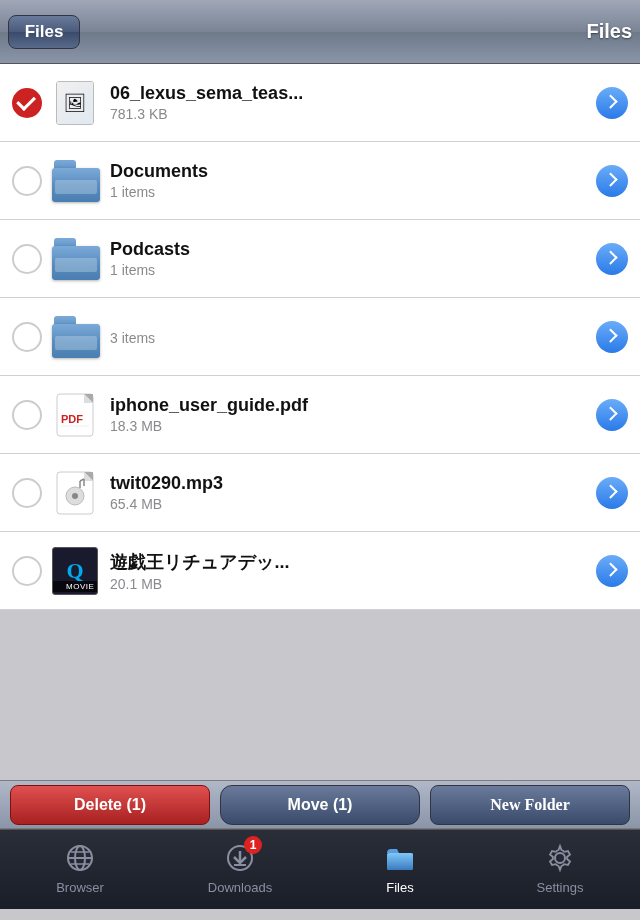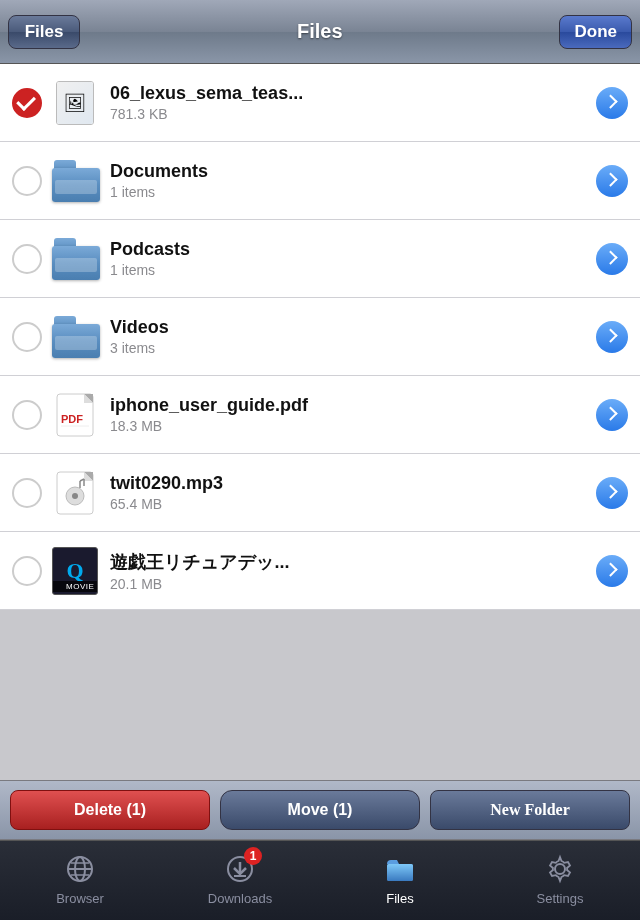--- a/index.html
+++ b/index.html
@@ -179,21 +179,21 @@
       display: block;
       width: 8px;
       height: 8px;
       border-right: 2.5px solid white;
       border-top: 2.5px solid white;
       transform: rotate(45deg) translateX(-2px);
     }
 
     
     .action-bar {
-      height: 60px;
+      height: 49px;
       background: linear-gradient(to bottom, #b0b8c8, #8a95a8);
       display: flex;
       align-items: center;
       justify-content: space-between;
       padding: 0 10px;
       border-top: 1px solid #7a7a80;
       border-bottom: 1px solid #7a7a80;
       gap: 10px;
     }
 
@@ -312,21 +312,20 @@
       height: calc(920px - 64px - 60px - 80px);
       overflow-y: auto;
     }
   </style>
 </head>
 <body>
 
 <div class="header">
   <div class="header-btn">Files</div>
   <div class="header-title">Files</div>
-  <div class="header-btn done">Done</div>
 </div>
 
 <div class="content-area">
 <div class="file-item">
       <div class="radio-circle checked"></div>
       <div class="file-icon">
         <div class="img-doc">
           <div class="img-doc-inner">🖼</div>
         </div>
       </div>
@@ -372,21 +371,20 @@
       <div class="radio-circle"></div>
       <div class="file-icon">
         <div class="folder-icon-shape">
           <div class="folder-tab"></div>
           <div class="folder-body">
             <div class="folder-sheen"></div>
           </div>
         </div>
       </div>
       <div class="file-info">
-        <div class="file-name">Videos</div>
         <div class="file-meta">3 items</div>
       </div>
       <div class="chevron-btn"></div>
     </div>
     <div class="file-item">
       <div class="radio-circle"></div>
       <div class="file-icon">
         <svg width="38" height="44" viewBox="0 0 38 44">
           <rect x="1" y="1" width="36" height="42" rx="3" fill="white" stroke="#ccc"></rect>
           <polygon points="28,1 37,10 37,1" fill="#aaa"></polygon>

